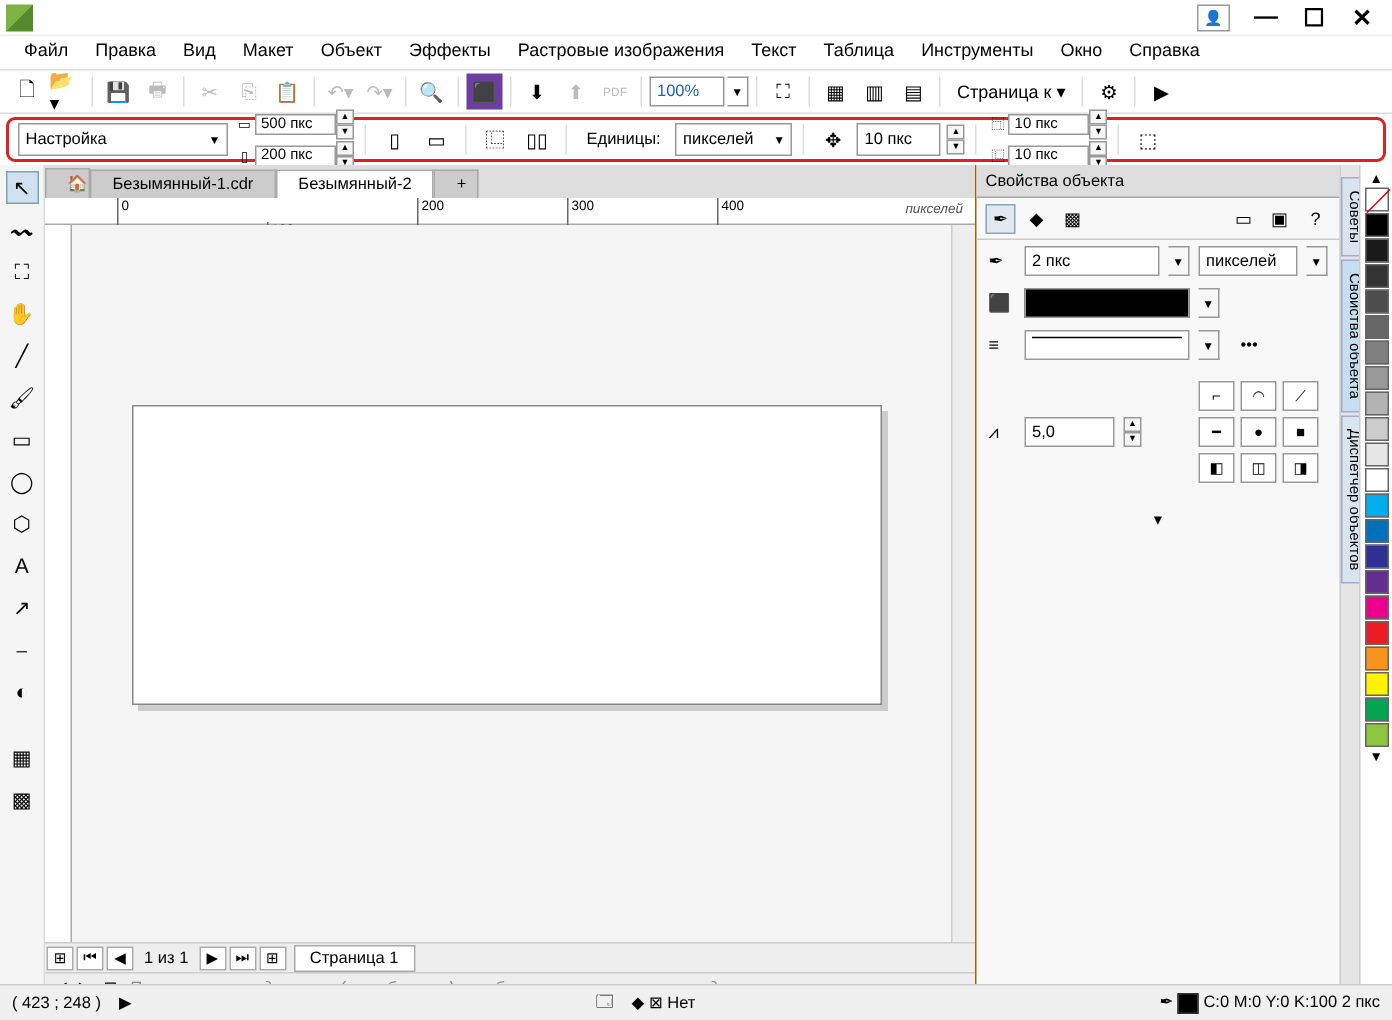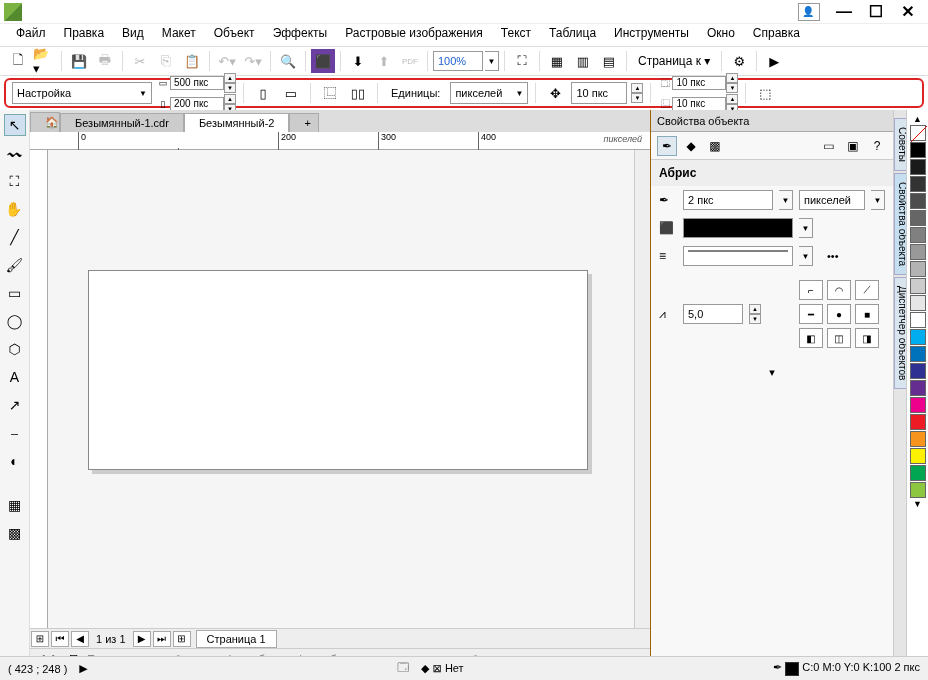--- a/index.html
+++ b/index.html
@@ -274,21 +274,20 @@
       <div class="docker-header">Свойства объекта</div>
       <div class="docker-icons">
         <div class="dk-icon active">✒</div>
         <div class="dk-icon">◆</div>
         <div class="dk-icon">▩</div>
         <div class="dk-spacer"></div>
         <div class="dk-icon">▭</div>
         <div class="dk-icon">▣</div>
         <div class="dk-icon">?</div>
       </div>
-      <div class="section-head">Абрис</div>
       <div class="prop-row">
         <span class="prop-icon">✒</span>
         <input class="prop-input" style="max-width: 90px;" value="2 пкс">
         <div class="prop-dd">▼</div>
         <input class="prop-input" style="max-width: 66px;" value="пикселей">
         <div class="prop-dd">▼</div>
       </div>
       <div class="prop-row">
         <span class="prop-icon">⬛</span>
         <div class="prop-input" style="background:#000;max-width:110px;"></div>

